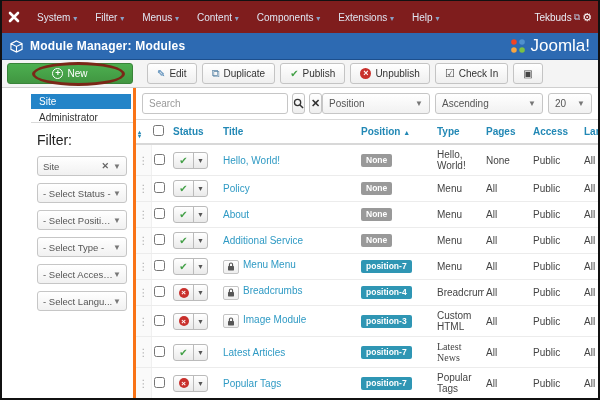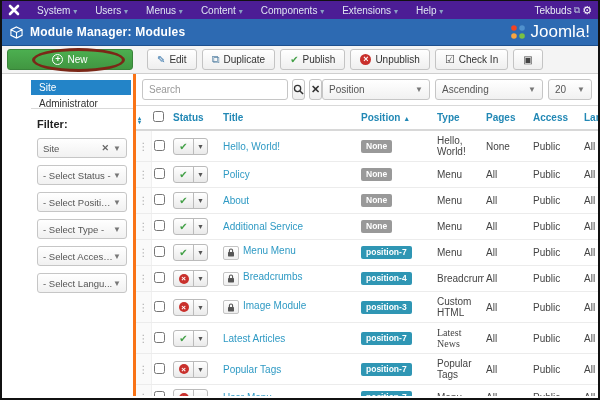--- a/index.html
+++ b/index.html
@@ -1,21 +1,21 @@
 <!DOCTYPE html>
 <html><head>
 <meta charset="utf-8">
 <style>
   * { box-sizing: border-box; margin: 0; padding: 0; }
   html,body { width:600px; height:400px; overflow:hidden; }
   body { font-family:"Liberation Sans", sans-serif; background:#fff; }
   .frame { width:600px; height:400px; border:2px solid #111; border-top-width:1px; background:#fff; position:relative; overflow:hidden; }
 
   
-  .topbar { height:18px; background:#4c1d95; color:#e8edf5; display:flex; align-items:center; font-size:10px; padding:0 6px; }
+  .topbar { height:32px; background:#7f1d1d; color:#e8edf5; display:flex; align-items:center; font-size:10px; padding:0 6px; }
   .topbar .jfav { width:12px; height:12px; margin-right:8px; flex:0 0 auto; }
   .topbar nav { display:flex; flex:1; }
   .menu-item { padding:0 9px; cursor:pointer; white-space:nowrap; color:#dfe6f2; }
   .menu-item .caret { color:#8aa0c4; font-size:8px; }
   .topbar-right { display:flex; align-items:center; gap:2px; }
   .site-link { color:#e8edf5; cursor:pointer; }
   .ext-icon { font-size:9px; color:#b9c6dd; }
   .top-gear { color:#fff; font-size:11px; cursor:pointer; }
 
   
@@ -40,21 +40,21 @@
   .ic.ci { color:#444; font-size:11px; }
   .ic.sq { color:#444; font-size:10px; }
   .annotation { position:absolute; left:30px; top:2px; width:93px; height:24px; border:3px solid #7a2717; border-radius:50%; pointer-events:none; z-index:6; }
 
   
   .content { display:flex; height:calc(100% - 75px);margin-left:29px; }
   aside { width:102px; flex:0 0 102px; padding-top:3px; }
   .side-link { font-size:10px; padding:2px 8px; margin:1px 2px 1px 0; cursor:pointer; color:#333; }
   .side-link.active { background:#2384c8; color:#fff; }
   .side-top { height:32px; border-bottom:1px solid #d9d9d9; padding-top:2px; }
-  .filter-label { font-size:11px; font-weight:bold; color:#222; padding:9px 6px 2px; }
+  .filter-label { font-size:14px; font-weight:normal; color:#222; padding:9px 6px 2px; }
   .fselect { width:90px; margin:6px 6px 7px; height:20px; border:1px solid #c6c6c6; border-radius:3px; background:linear-gradient(#fff,#f1f1f1);
              display:flex; align-items:center; font-size:9.5px; color:#555; padding:0 5px; cursor:pointer; white-space:nowrap; overflow:hidden; }
   .fselect .grow { flex:1; overflow:hidden; text-overflow:ellipsis; }
   .fselect .clr { color:#666; font-weight:bold; margin-right:4px; font-size:9px; }
   .fselect .caret { color:#777; font-size:8px; }
 
   main { flex:1; border-left:3px solid #f97316; display:flex; flex-direction:column; min-width:0; }
   .search-row { height:32px; border-bottom:1px solid #d9d9d9; display:flex; align-items:center; padding:0 6px; }
   .search-input { width:150px; height:21px; border:1px solid #c6c6c6; border-radius:3px; font-size:10px; padding:0 6px; color:#444; font-family:"Liberation Sans",sans-serif; }
   .search-input::placeholder { color:#999; }
@@ -94,21 +94,21 @@
 <body>
 
 <div class="frame">
 
   <div class="topbar">
     <svg class="jfav" viewBox="0 0 12 12">
       <path d="M2 2 L10 10 M10 2 L2 10" stroke="#fff" stroke-width="2.6" stroke-linecap="round" fill="none"></path>
     </svg>
     <nav id="top-menus">
         <span class="menu-item"><span>System</span> <span class="caret">▾</span></span>
-        <span class="menu-item"><span>Users</span> <span class="caret">▾</span></span>
+        <span class="menu-item"><span>Filter</span> <span class="caret">▾</span></span>
         <span class="menu-item"><span>Menus</span> <span class="caret">▾</span></span>
         <span class="menu-item"><span>Content</span> <span class="caret">▾</span></span>
         <span class="menu-item"><span>Components</span> <span class="caret">▾</span></span>
         <span class="menu-item"><span>Extensions</span> <span class="caret">▾</span></span>
         <span class="menu-item"><span>Help</span> <span class="caret">▾</span></span>
       </nav>
     <div class="topbar-right">
       <span class="site-link">Tekbuds</span>
       <span class="ext-icon">⧉</span>
       <span class="top-gear">⚙</span>

